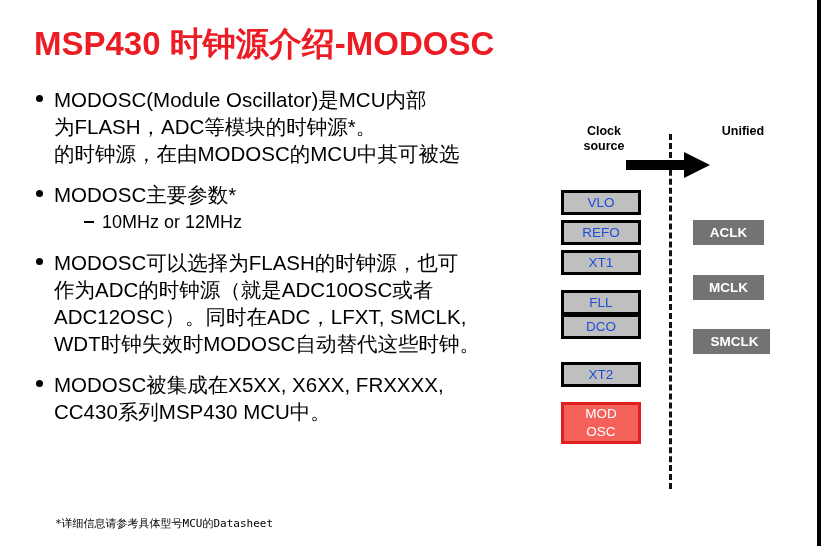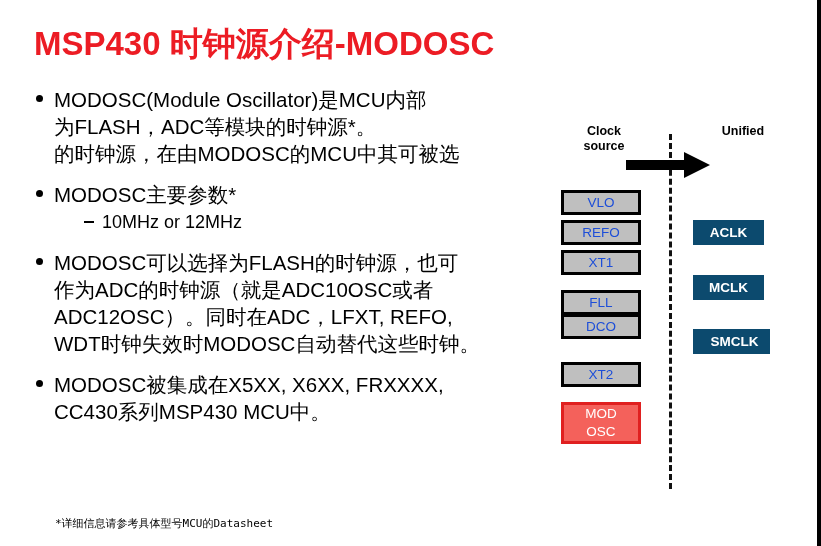--- a/index.html
+++ b/index.html
@@ -155,21 +155,21 @@
     flex-direction: column;
     justify-content: space-between;
     line-height: 18px;
   }
 
   .clk-box {
     position: absolute;
     left: 145px;
     width: 71px;
     height: 25px;
-    background: #0c4a6e;
+    background: #737373;
     color: #ffffff;
     font-size: 13.5px;
     font-weight: bold;
     display: flex;
     align-items: center;
     justify-content: center;
     line-height: 1;
   }
 </style>
 </head>
@@ -191,21 +191,21 @@
         <div class="bullet-line">MODOSC主要参数*</div>
         <div class="sub-block">
           <span class="sub-dash"></span>
           <div class="sub-line">10MHz or 12MHz</div>
         </div>
       </div>
       <div class="bullet-block">
         <span class="bullet-dot"></span>
         <div class="bullet-line">MODOSC可以选择为FLASH的时钟源，也可</div>
         <div class="bullet-line">作为ADC的时钟源（就是ADC10OSC或者</div>
-        <div class="bullet-line">ADC12OSC）。同时在ADC，LFXT, REFO,</div>
+        <div class="bullet-line">ADC12OSC）。同时在ADC，LFXT, SMCLK,</div>
         <div class="bullet-line">WDT时钟失效时MODOSC自动替代这些时钟。</div>
       </div>
       <div class="bullet-block">
         <span class="bullet-dot"></span>
         <div class="bullet-line">MODOSC被集成在X5XX, X6XX, FRXXXX,</div>
         <div class="bullet-line">CC430系列MSP430 MCU中。</div>
       </div>
     </div>
 
   <div id="footnote">*详细信息请参考具体型号MCU的Datasheet</div>

